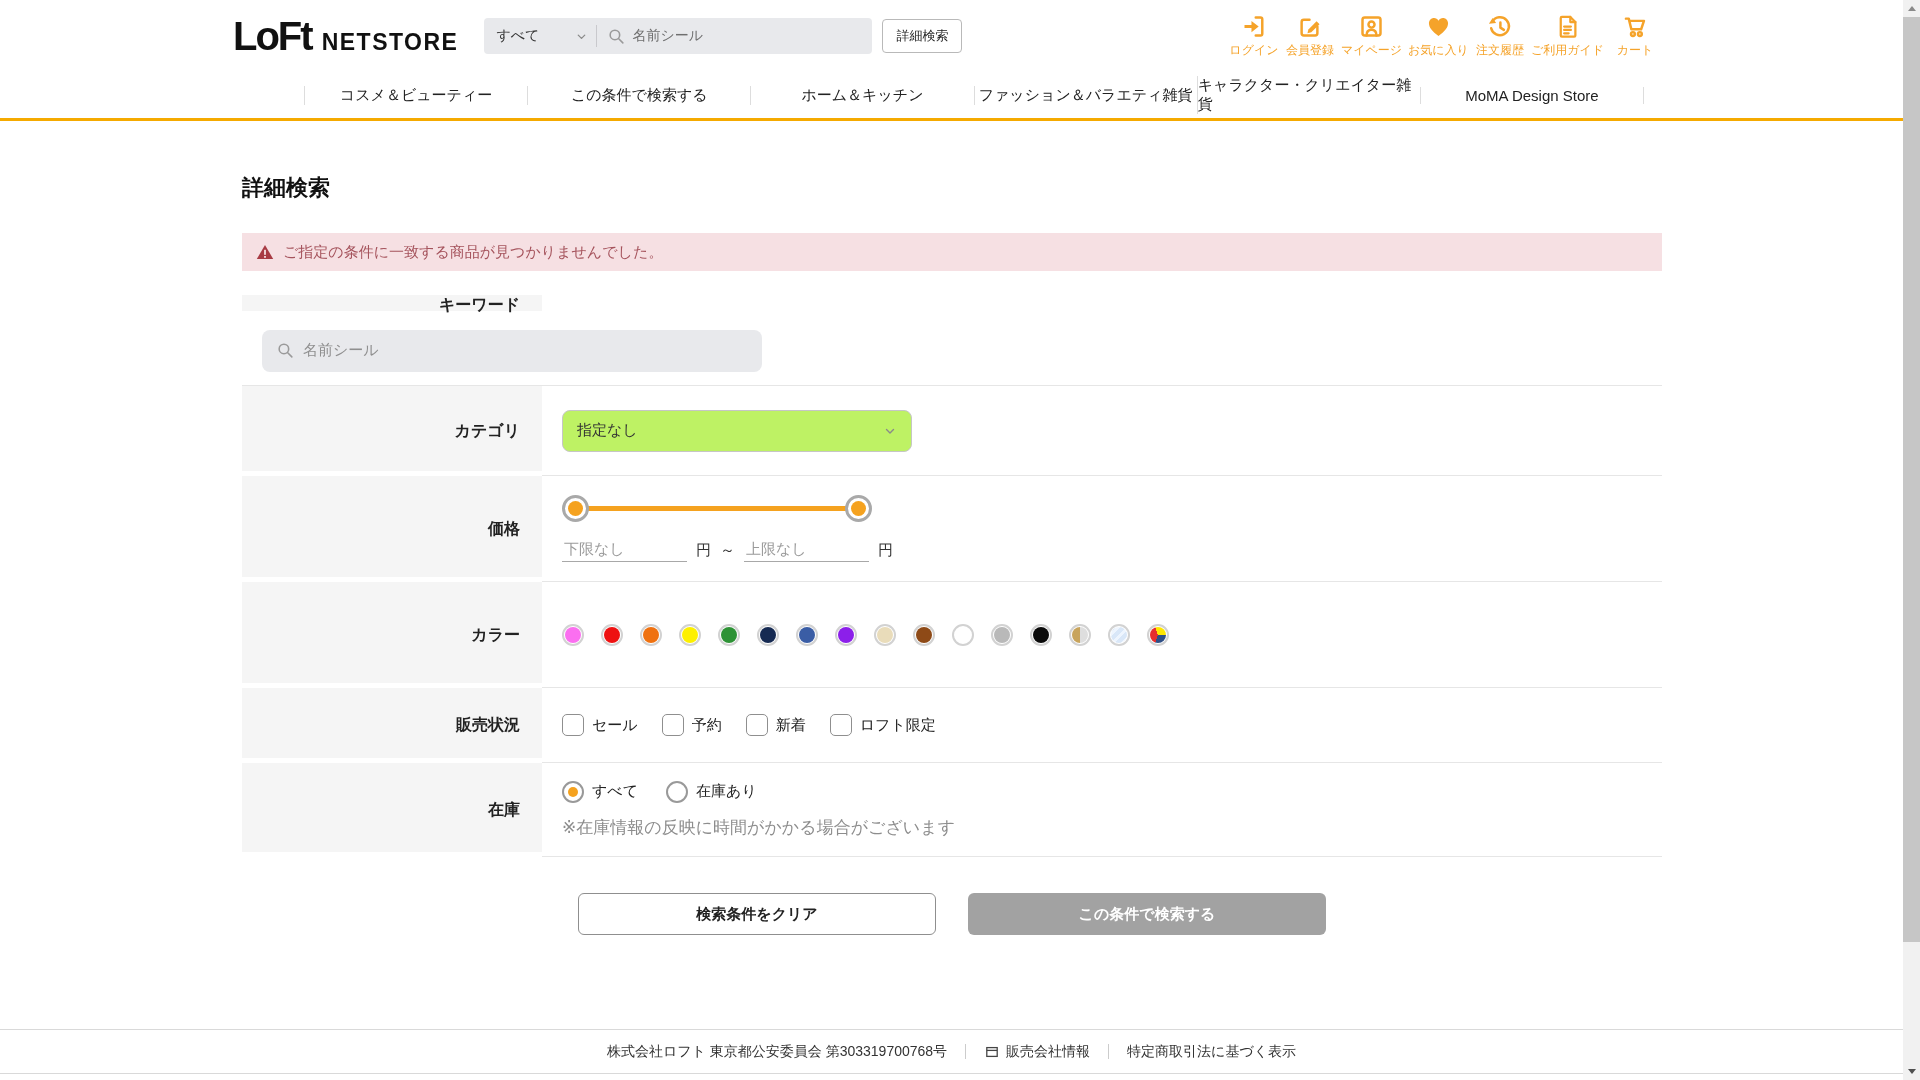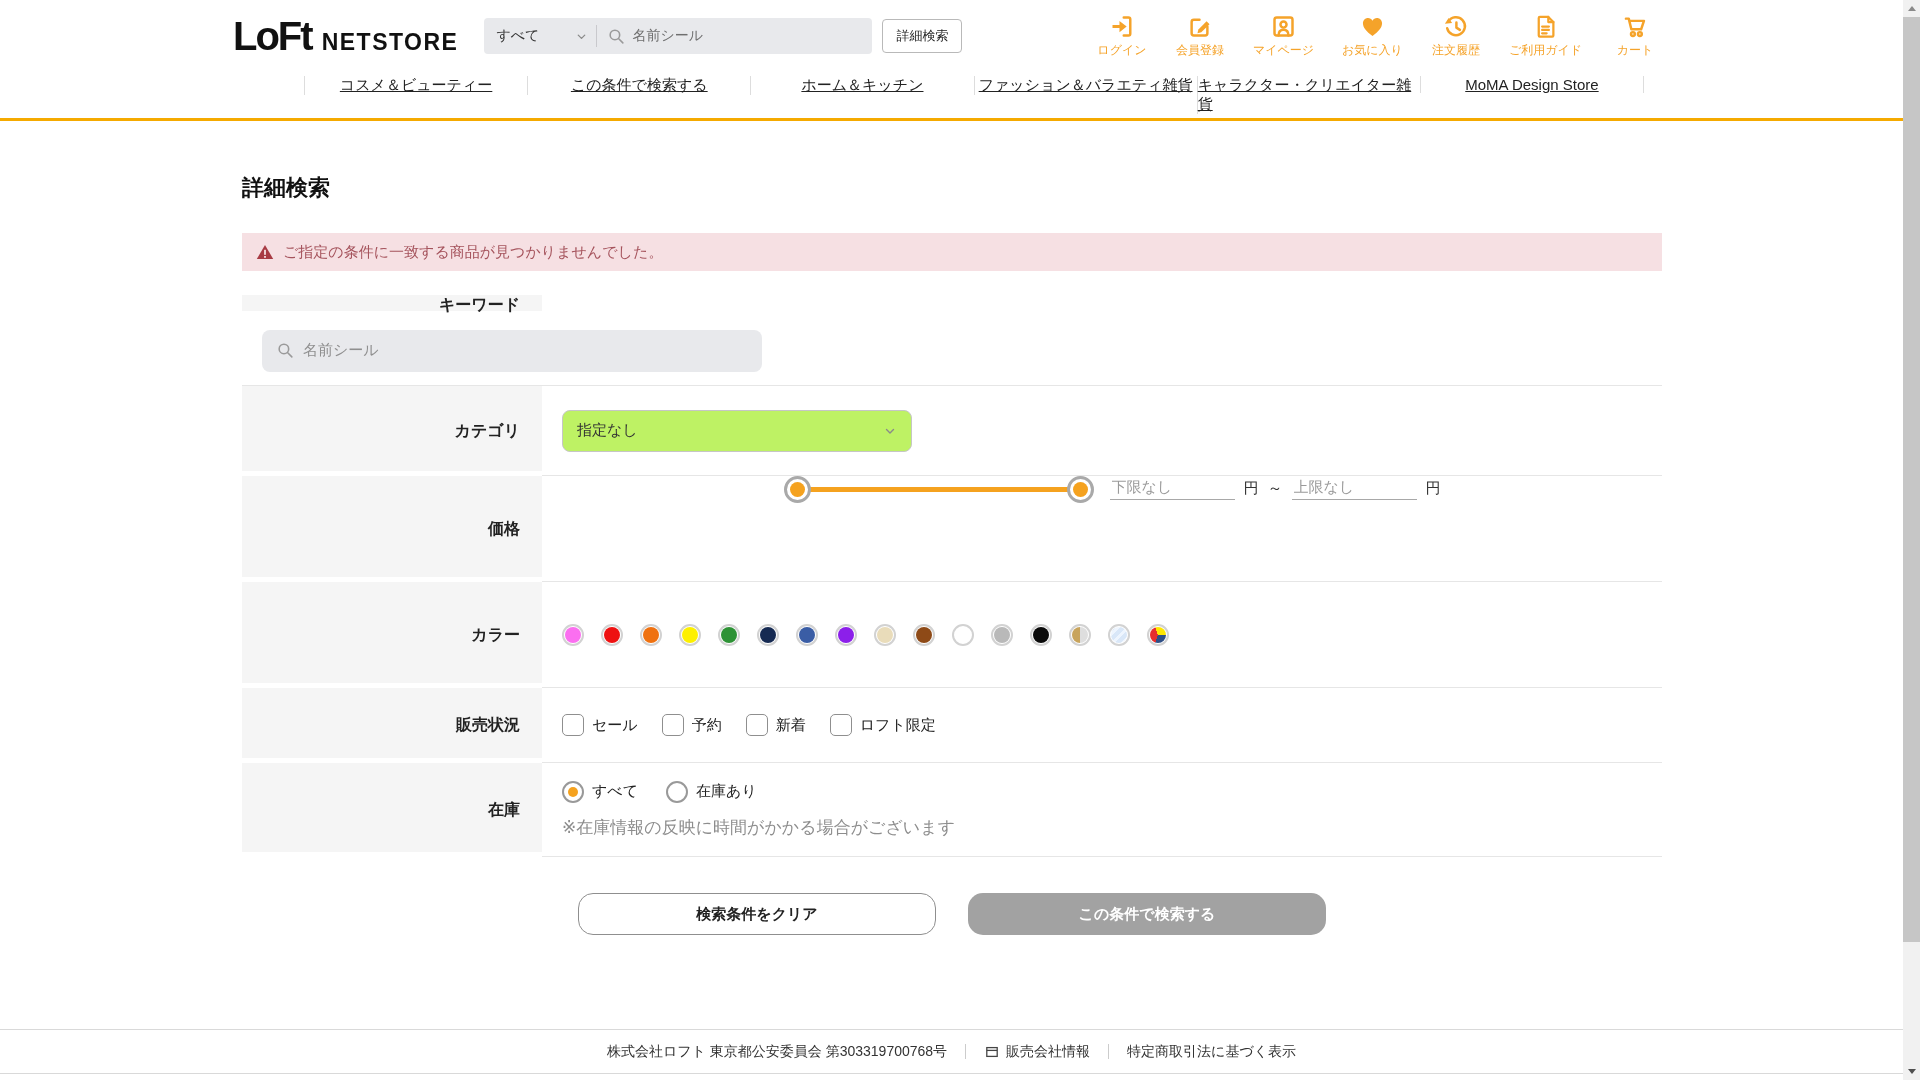--- a/index.html
+++ b/index.html
@@ -16,26 +16,26 @@
   .header-search { display:flex; align-items:center; width:388px; height:36px; background:#e8e9ec;
     border-radius:4px; margin-left:26px; }
   .search-cat { display:flex; align-items:center; justify-content:space-between; width:112px; height:100%;
     padding:0 8px 0 12px; font-size:14px; color:#333; cursor:pointer; }
   .search-divider { width:1px; height:22px; background:#c9c9cd; }
   .search-input-wrap { display:flex; align-items:center; flex:1; padding:0 10px; gap:6px; }
   .search-input-wrap input { flex:1; border:none; background:transparent; outline:none;
     font-size:14px; color:#6f6f6f; font-family:inherit; }
   .adv-btn { margin-left:10px; height:34px; padding:0 13px; background:#fff; border:1px solid #b9b9b9;
     border-radius:4px; font-size:13px; color:#222; cursor:pointer; font-family:inherit; }
-  .quick-links { display:flex; margin-left:auto; gap:28px; }
+  .quick-links { display:flex; margin-left:auto; gap:6px; }
   .qlink { display:flex; flex-direction:column; align-items:center; gap:2px; min-width:50px; cursor:pointer; }
   .qlink svg { width:27px; height:27px; }
   .qlink span { font-size:12px; color:#f5a32a; white-space:nowrap; }
 
-  nav { display:flex; margin-left:304px; width:1340px; height:46px; align-items:flex-start;text-decoration:underline; }
+  nav { display:flex; margin-left:304px; width:1340px; height:46px; align-items:center; }
   .nav-item { flex:1; display:flex; align-items:center; justify-content:center; font-size:15px; color:#222;
     border-left:1px solid #ddd; cursor:pointer; margin:4px 0; }
   .nav-item:last-child { border-right:1px solid #ddd; }
 
   
   main { width:1420px; margin-left:242px; }
   h1 { margin-top:52px; font-size:22px; font-weight:bold; color:#111; }
   .error-bar { margin-top:30px; height:38px; background:#f6e0e3; display:flex; align-items:center;
     padding:0 14px; gap:9px; font-size:15px; color:#a5535c; }
 
@@ -51,21 +51,21 @@
 
   .kw-box { display:flex; align-items:center; gap:8px; width:500px; height:42px; background:#e8e9ec;
     border-radius:8px; padding:0 14px; }
   .kw-box input { flex:1; border:none; background:transparent; outline:none; font-size:15px; color:#8f8f8f;
     font-family:inherit; }
 
   .select-box { display:flex; align-items:center; justify-content:space-between; width:350px; height:42px;
     background:#bef264; border:1px solid #c6c6c6; border-radius:8px; padding:0 14px; font-size:15px;
     color:#333; cursor:pointer; }
 
-  .price-control { align-items:flex-start; justify-content:center; gap:16px; }
+  .price-control { flex-direction:column; align-items:flex-start; justify-content:center; gap:16px; }
   .slider { position:relative; width:310px; height:27px; }
   .slider-track { position:absolute; left:12px; right:12px; top:11px; height:5px; background:#f5a21f; border-radius:3px; }
   .slider-handle { position:absolute; top:0; width:27px; height:27px; border-radius:50%; background:#fff;
     border:3px solid #a9a9a9; display:flex; align-items:center; justify-content:center; cursor:pointer; }
   .slider-handle::after { content:""; width:15px; height:15px; border-radius:50%; background:#f5a21f; }
   .slider-handle.left { left:0; } .slider-handle.right { right:0; }
   .price-inputs { display:flex; align-items:center; gap:9px; font-size:15px; color:#333; }
   .price-inputs input { width:125px; border:none; border-bottom:1px solid #a8a8a8; outline:none;
     font-size:15px; color:#333; padding:2px 2px 4px; background:transparent; font-family:inherit; }
   .price-inputs input::placeholder { color:#9a9a9a; }
@@ -81,21 +81,21 @@
 
   .stock-control { flex-direction:column; align-items:flex-start; justify-content:center; gap:13px; }
   .radio-row { display:flex; gap:28px; }
   .radio-item { display:flex; align-items:center; gap:8px; font-size:15px; color:#222; cursor:pointer; }
   .rd { width:22px; height:22px; border:2px solid #999; border-radius:50%; background:#fff;
     display:flex; align-items:center; justify-content:center; }
   .rd.on::after { content:""; width:10px; height:10px; border-radius:50%; background:#f5a21f; }
   .stock-note { font-size:17px; color:#8d8d8d; }
 
   .actions { margin-top:36px; display:flex; justify-content:center; gap:32px; }
-  .btn { height:42px; width:358px; border-radius:15px; font-size:15px; font-weight:bold; cursor:pointer;
+  .btn { height:42px; width:358px; border-radius:6px; font-size:15px; font-weight:bold; cursor:pointer;
     font-family:inherit; }
   .btn-clear { background:#fff; border:1px solid #8f8f8f; color:#222; }
   .btn-search { background:#a2a2a2; border:none; color:#fff; }
 
   
   footer { position:absolute; left:0; top:1029px; width:1903px; height:45px; border-top:1px solid #d9d9d9;
     border-bottom:1px solid #d9d9d9; display:flex; align-items:center; justify-content:center; gap:18px;
     font-size:14px; color:#333; background:#fff; }
   .foot-divider { width:1px; height:15px; background:#ccc; }
   .foot-link { display:flex; align-items:center; gap:6px; cursor:pointer; }

